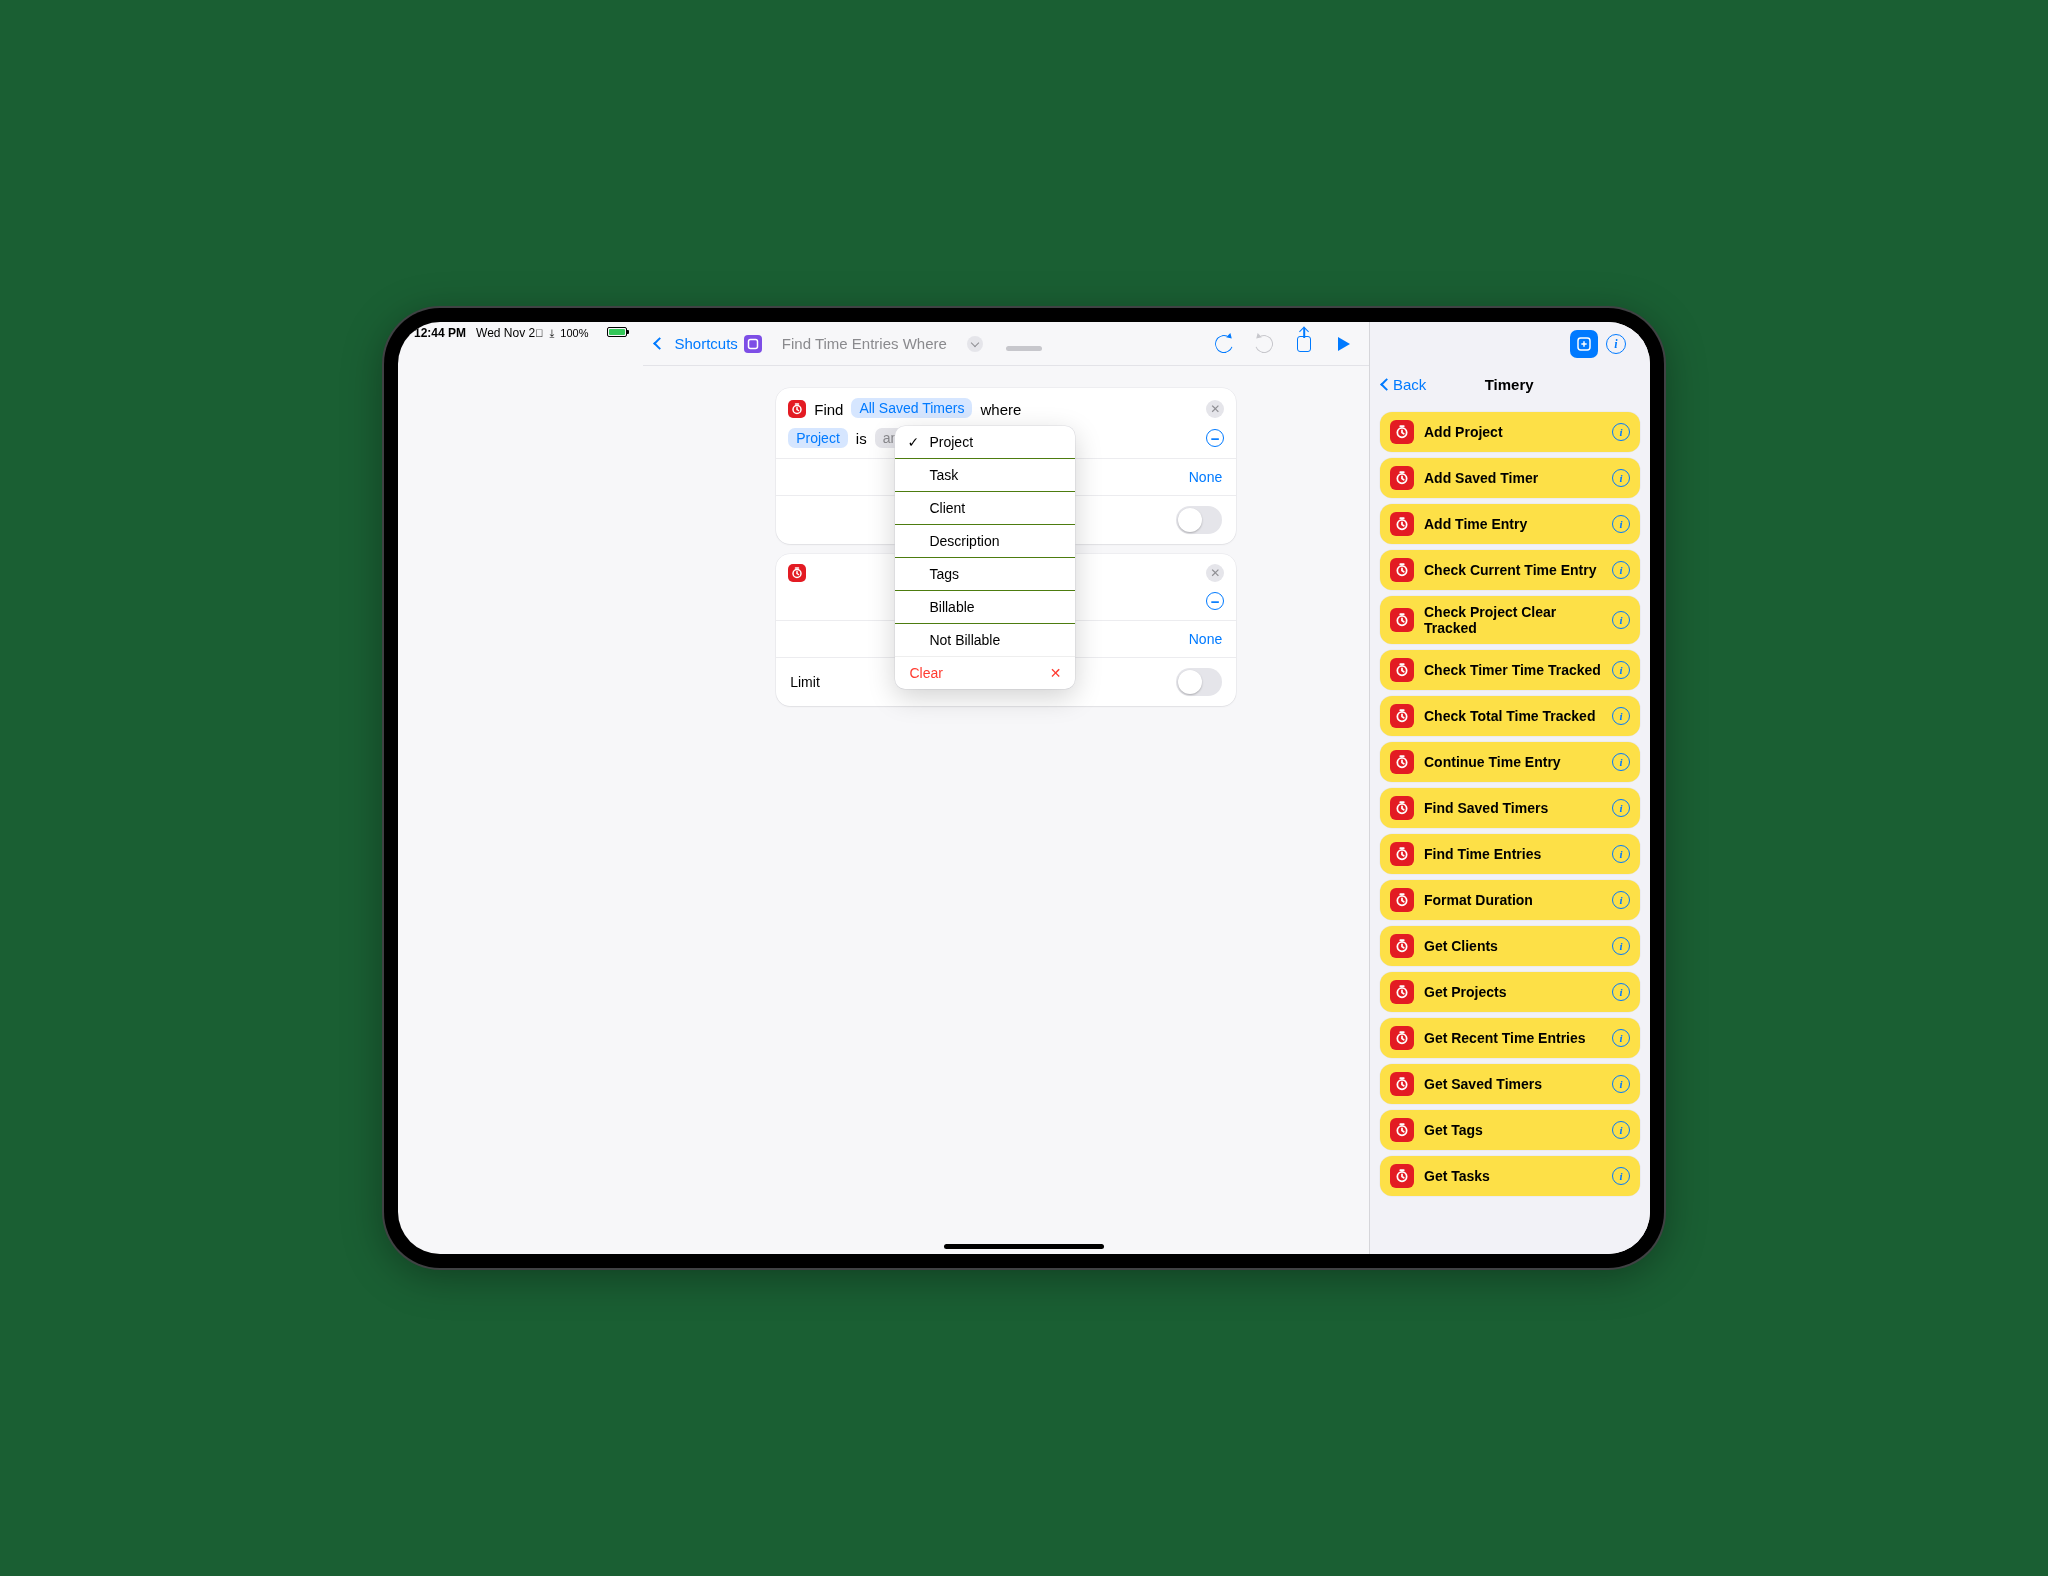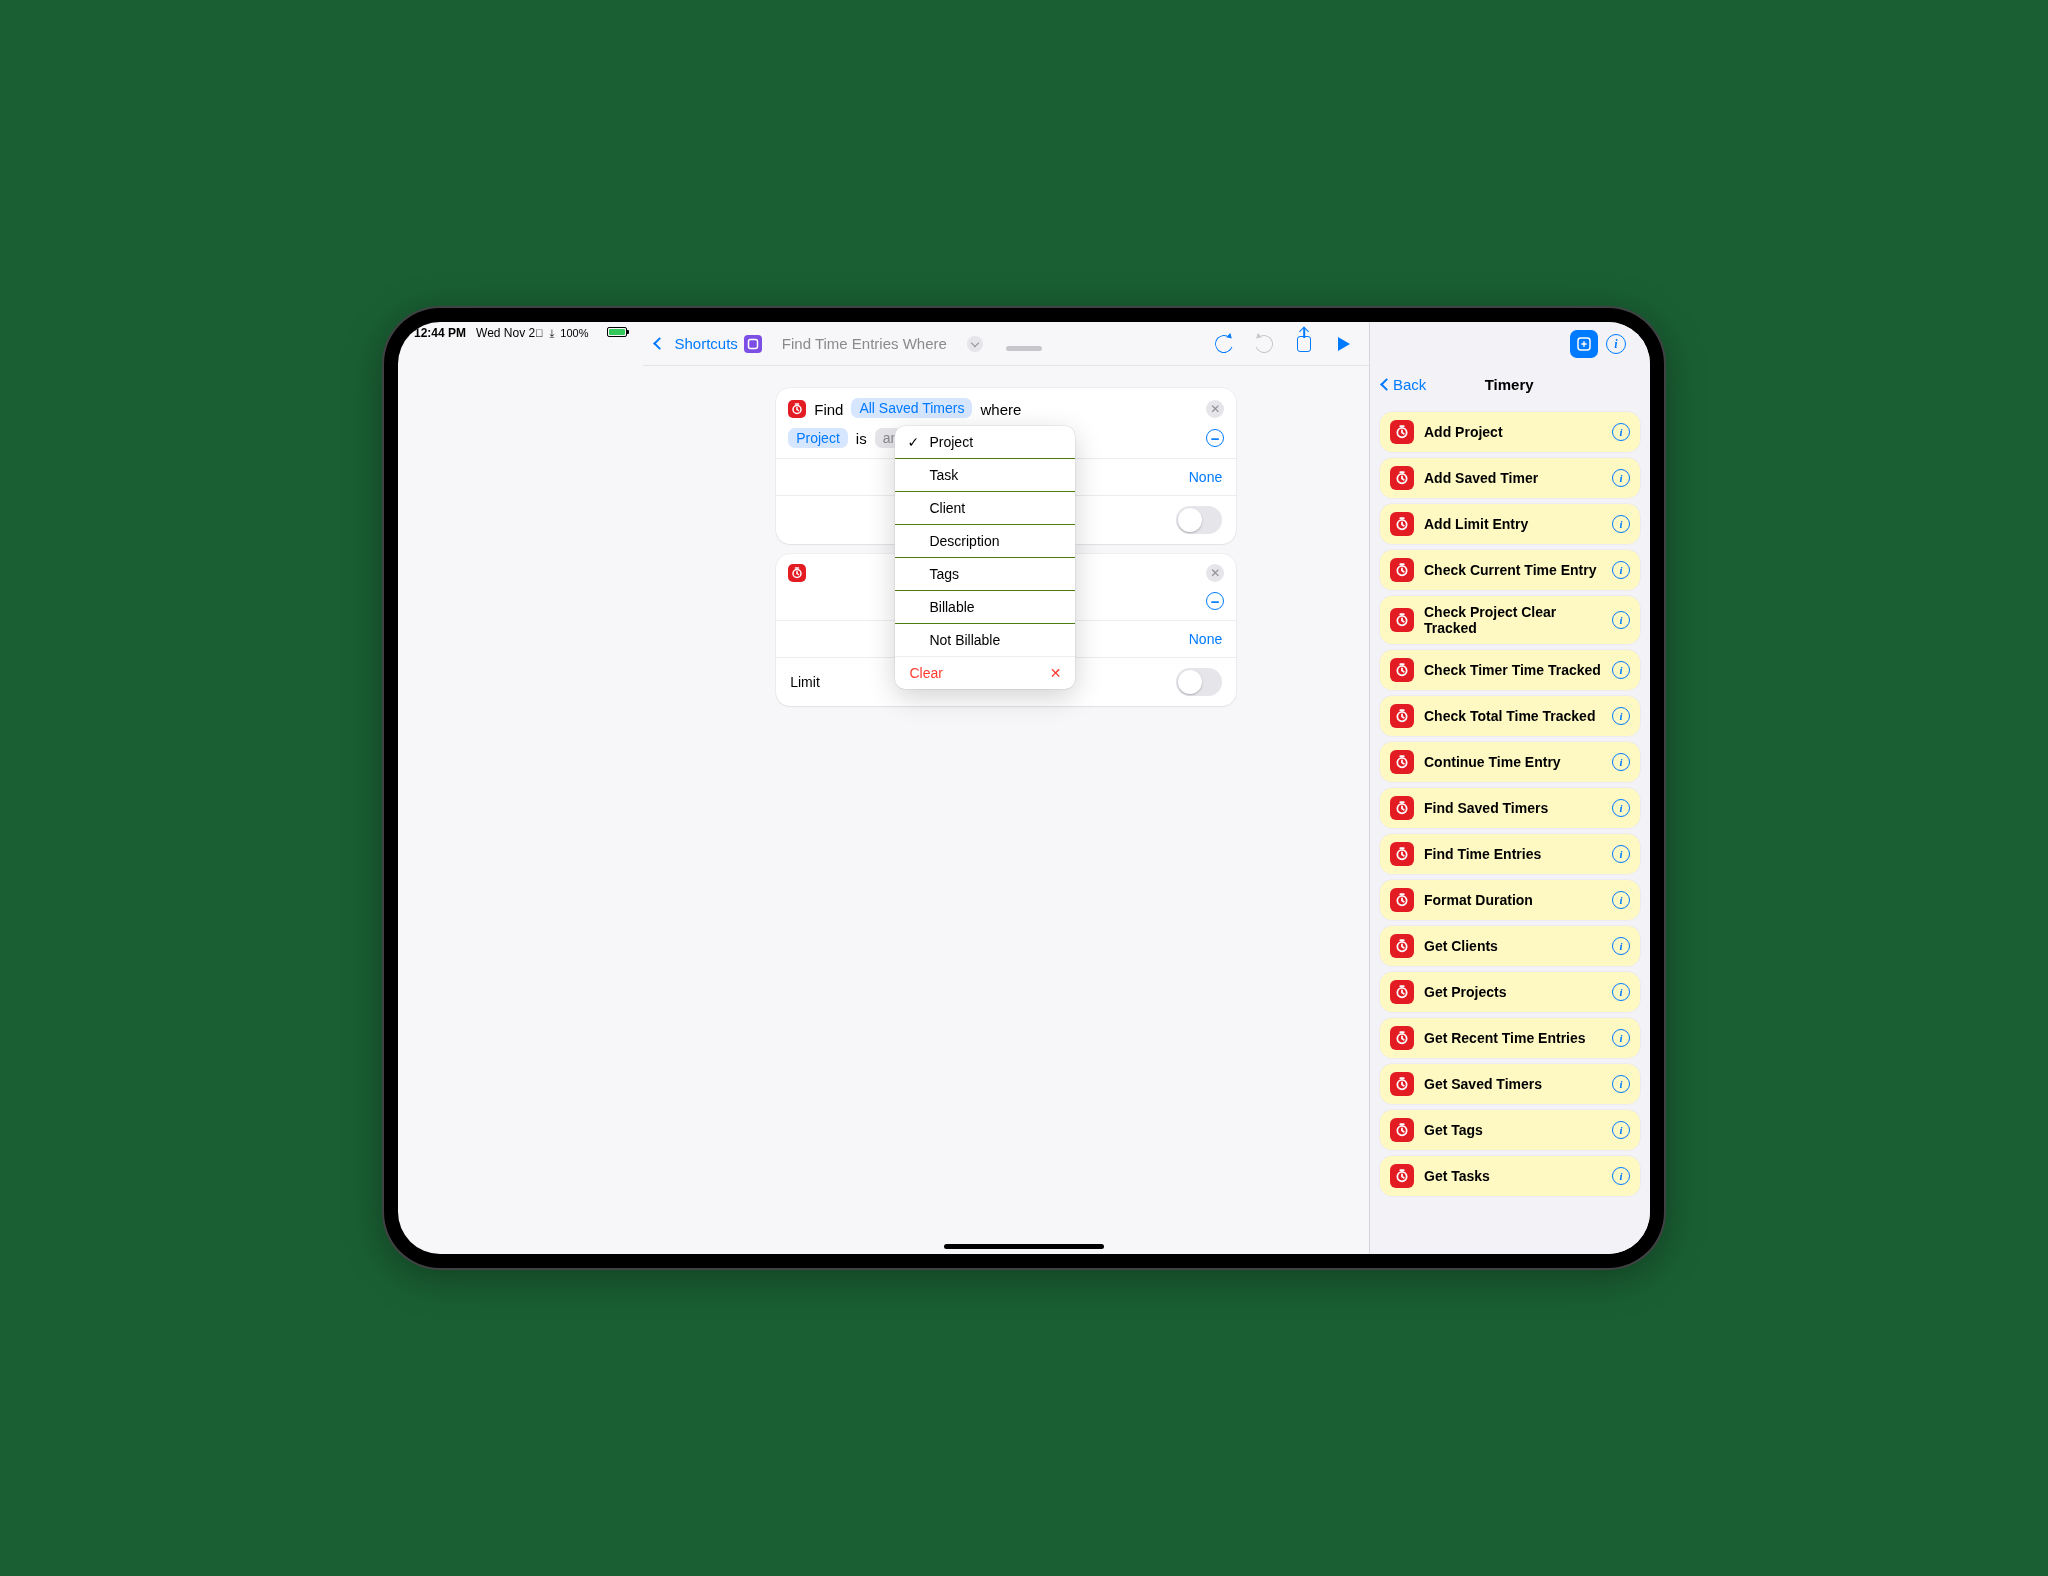--- a/index.html
+++ b/index.html
@@ -88,21 +88,21 @@
 
   
   .side-header{height:44px;display:flex;align-items:center;padding:0 10px;gap:8px}
   .side-header .flex{flex:1}
   .side-header .sq{width:28px;height:28px;border-radius:7px;background:var(--blue);display:inline-flex;align-items:center;justify-content:center;color:#fff;cursor:pointer}
   .info-circle{width:20px;height:20px;border:1.7px solid var(--blue);border-radius:10px;display:inline-flex;align-items:center;justify-content:center;color:var(--blue);font-family:"Georgia",serif;font-style:italic;font-size:12px;font-weight:700}
   .side-nav{height:36px;display:flex;align-items:center;padding:0 12px}
   .side-nav .back{color:var(--blue);font-size:15px;display:flex;align-items:center;gap:2px;cursor:pointer}
   .side-nav .title{flex:1;text-align:center;font-size:15px;font-weight:600;margin-left:-46px}
   .side-list{flex:1;overflow:auto;padding:4px 10px 12px}
-  .action{display:flex;align-items:center;gap:10px;background:#fef9c3;border-radius:12px;padding:8px 10px;margin:6px 0;box-shadow:0 0 0 .5px #e5e5ea;cursor:pointer}
+  .action{display:flex;align-items:center;gap:10px;background:#fde047;border-radius:12px;padding:8px 10px;margin:6px 0;box-shadow:0 0 0 .5px #e5e5ea;cursor:pointer}
   .action .timery{width:24px;height:24px;border-radius:6px;background:#e31b23;display:inline-flex;align-items:center;justify-content:center;color:#fff;font-weight:700}
   .action .name{flex:1;font-size:14px;font-weight:600}
   .action .info{width:18px;height:18px;border:1.6px solid var(--blue);border-radius:9px;display:inline-flex;align-items:center;justify-content:center;color:var(--blue);font-family:"Georgia",serif;font-style:italic;font-weight:700;font-size:11px}
 
   .home{position:absolute;bottom:5px;left:50%;transform:translateX(-50%);width:160px;height:5px;background:#000;border-radius:3px}
 </style>
 </head>
 <body>
 
 <div class="device">
@@ -304,21 +304,21 @@
               <span class="info">i</span>
             </div>
             <div class="action">
               <span class="timery">
                 <svg width="14" height="14" viewBox="0 0 24 24" fill="none" stroke="#fff" stroke-width="3" stroke-linecap="round">
                   <circle cx="12" cy="13" r="8"></circle>
                   <path d="M12 9v4l3 2"></path>
                   <path d="M9 2h6"></path>
                 </svg>
               </span>
-              <span class="name">Add Limit Entry</span>
+              <span class="name">Add Time Entry</span>
               <span class="info">i</span>
             </div>
             <div class="action">
               <span class="timery">
                 <svg width="14" height="14" viewBox="0 0 24 24" fill="none" stroke="#fff" stroke-width="3" stroke-linecap="round">
                   <circle cx="12" cy="13" r="8"></circle>
                   <path d="M12 9v4l3 2"></path>
                   <path d="M9 2h6"></path>
                 </svg>
               </span>

